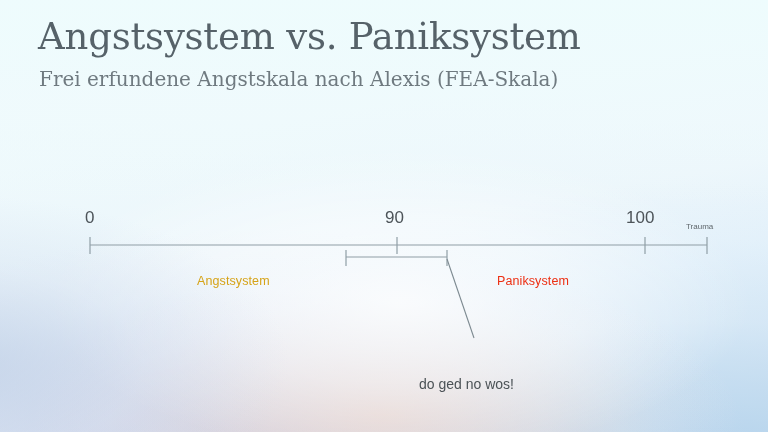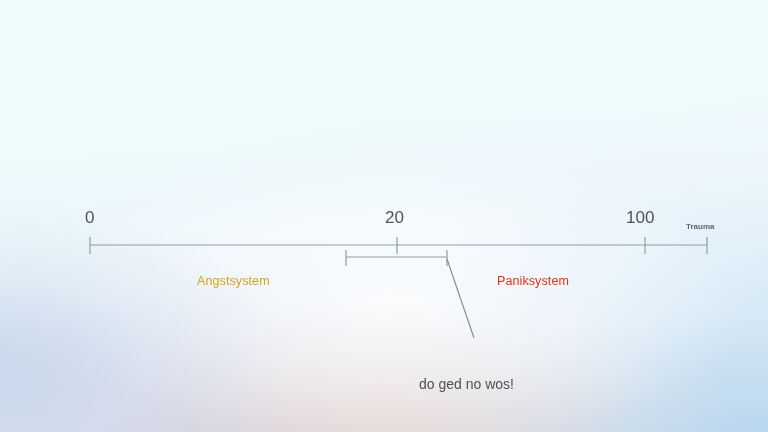--- a/index.html
+++ b/index.html
@@ -134,21 +134,20 @@
   .tick-number.t-hundred  { left: 626px; top: 208px; text-align: right; }
 
   .endpoint-label {
     position: absolute;
     left: 686px;
     top: 222px;
     font-family: "Liberation Sans", sans-serif;
     font-size: 8px;
     color: #5f676c;
     white-space: nowrap;
-    font-weight: bold;
   }
 
   .zone-label {
     position: absolute;
     font-family: "Liberation Sans", sans-serif;
     font-weight: normal;
     font-size: 12.5px;
     letter-spacing: 0.1px;
     white-space: nowrap;
   }
@@ -180,20 +179,24 @@
 <div id="slide">
 
   <div class="bg-layer bg-base"></div>
   <div class="bg-layer bg-blue-sweep"></div>
   <div class="bg-layer bg-lavender"></div>
   <div class="bg-layer bg-peach"></div>
   <div class="bg-layer bg-haze"></div>
   <div class="bg-layer bg-leftcool"></div>
   <div class="bg-layer bg-topmint"></div>
 
+  <div class="heading-block">
+    <h1 class="slide-title">Angstsystem vs. Paniksystem</h1>
+    <p class="slide-subtitle">Frei erfundene Angstskala nach Alexis (FEA-Skala)</p>
+  </div>
 
   <div id="scale-figure">
 
     <svg id="scale-svg" width="768" height="432" viewBox="0 0 768 432">
 
       <line x1="90" y1="245" x2="707" y2="245" stroke="#8f9ea6" stroke-width="1.2"></line>
 
       <line x1="90" y1="237" x2="90" y2="254" stroke="#8f9ea6" stroke-width="1.2"></line>
 
       <line x1="397" y1="237" x2="397" y2="254" stroke="#8f9ea6" stroke-width="1.2"></line>
@@ -203,21 +206,21 @@
       <line x1="707" y1="237" x2="707" y2="254" stroke="#8f9ea6" stroke-width="1.2"></line>
 
       <line x1="346" y1="257" x2="447" y2="257" stroke="#8f9ea6" stroke-width="1.2"></line>
       <line x1="346" y1="250" x2="346" y2="266" stroke="#8f9ea6" stroke-width="1.2"></line>
       <line x1="447" y1="250" x2="447" y2="266" stroke="#8f9ea6" stroke-width="1.2"></line>
 
       <line x1="447" y1="259" x2="474" y2="338" stroke="#7d8a91" stroke-width="1.1"></line>
     </svg>
 
     <div class="tick-number t-zero">0</div>
-    <div class="tick-number t-fifty">20</div>
+    <div class="tick-number t-fifty">90</div>
     <div class="tick-number t-hundred">100</div>
 
     <div class="endpoint-label">Trauma</div>
 
     <div class="zone-label zone-angst">Angstsystem</div>
     <div class="zone-label zone-panik">Paniksystem</div>
 
     <div class="callout-text">do ged no wos!</div>
 
   </div>

